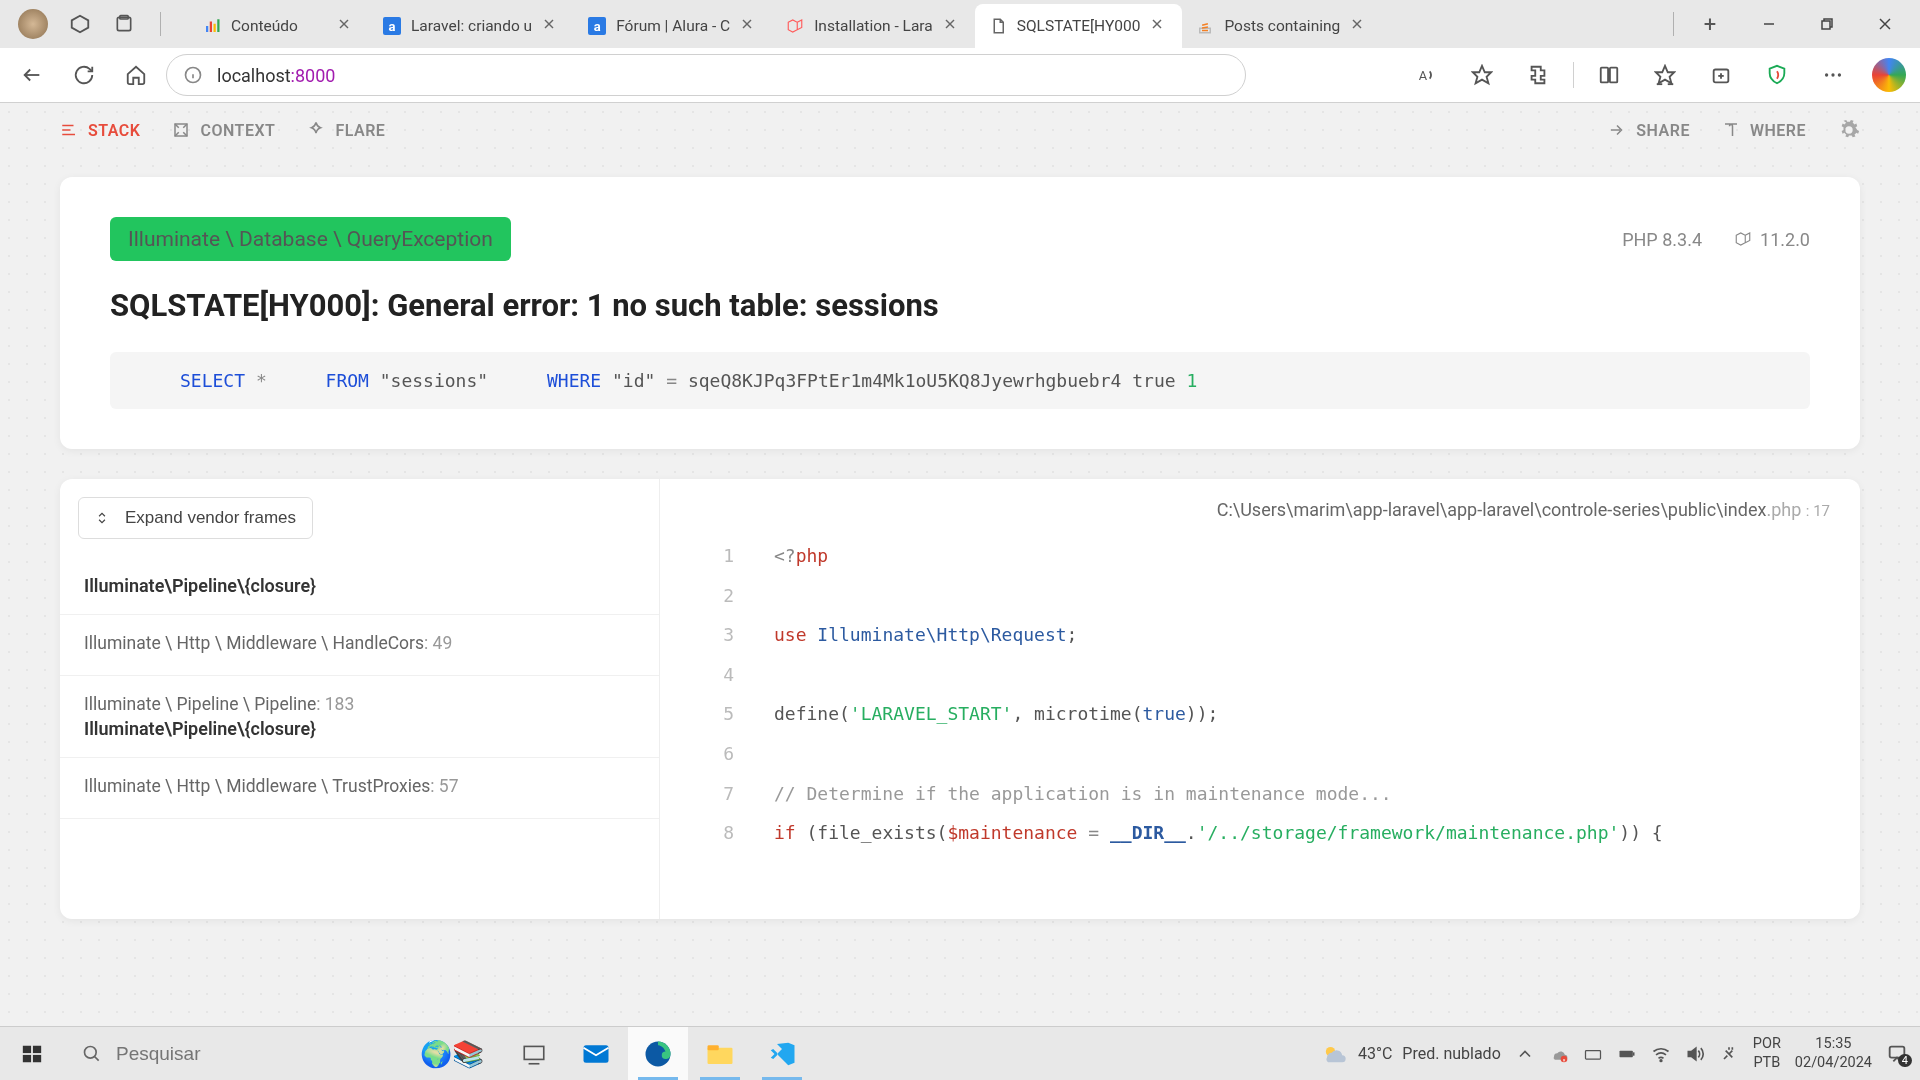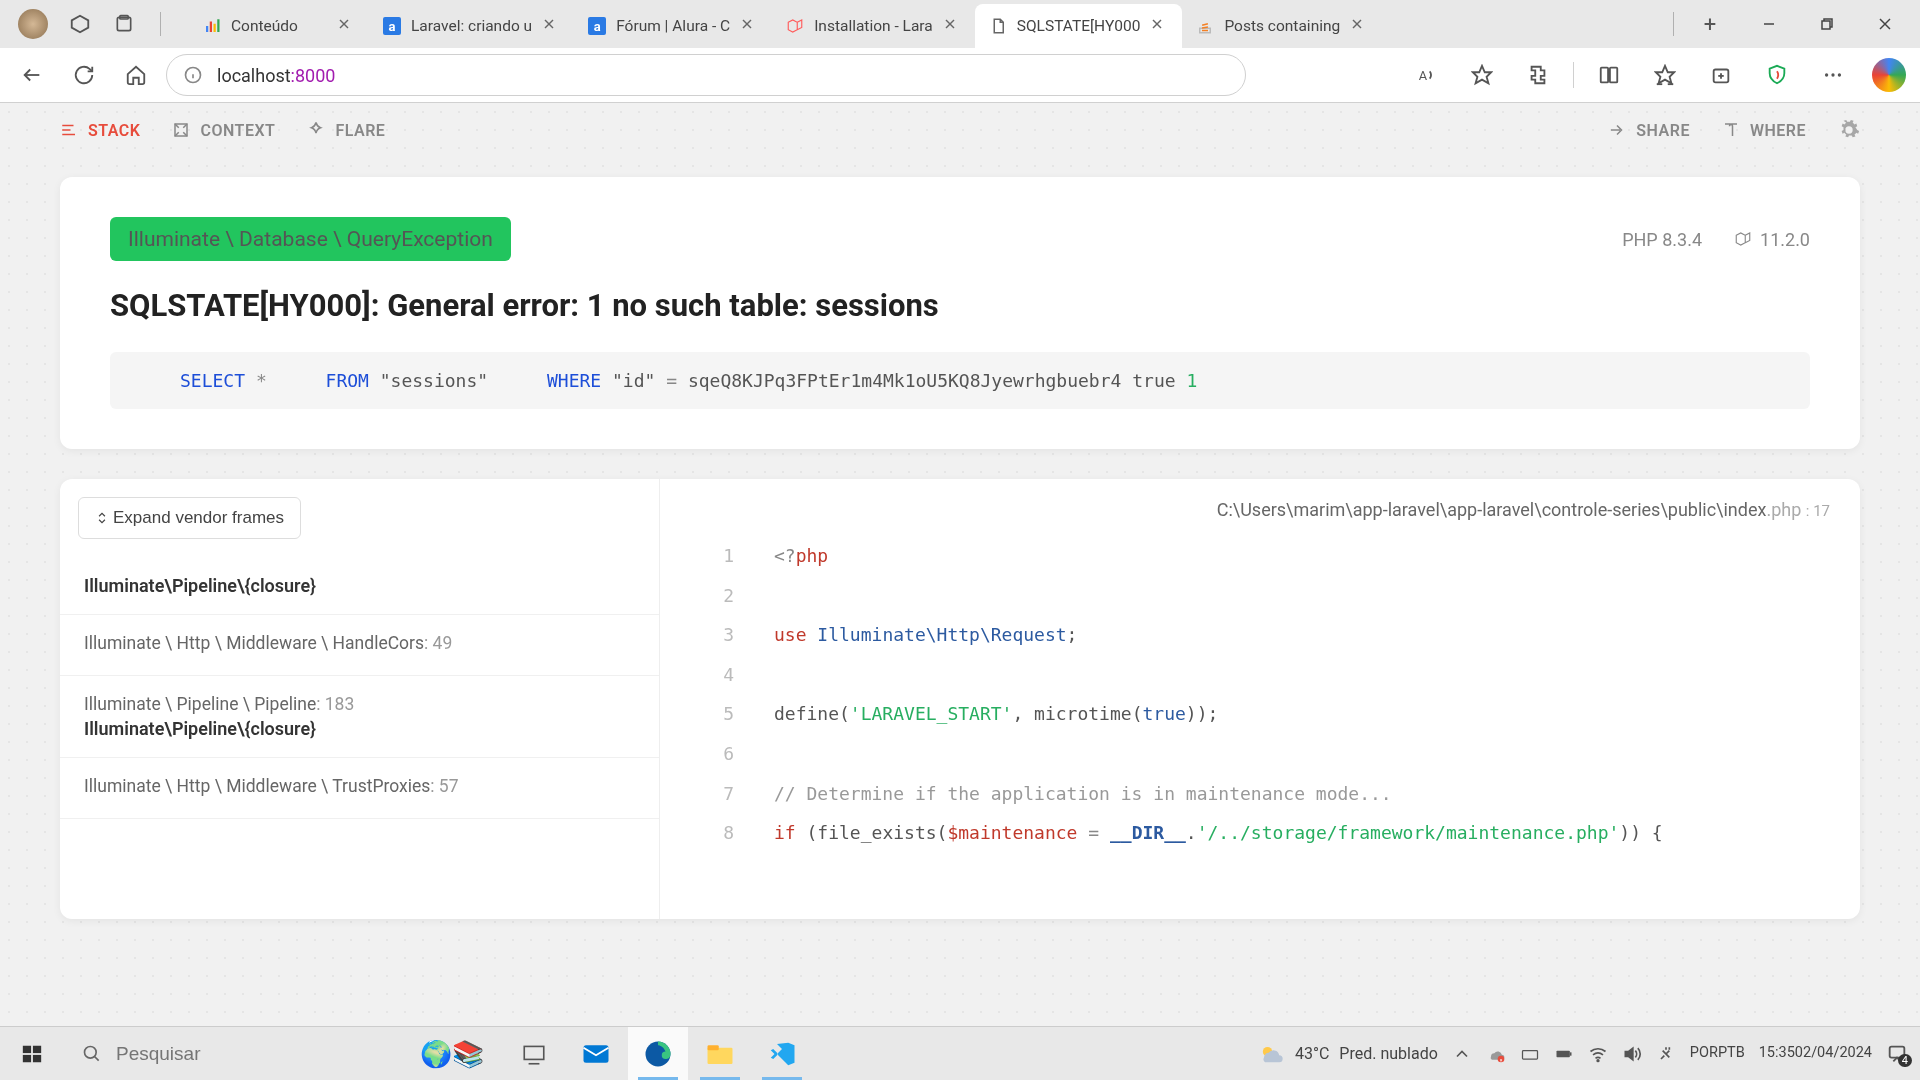--- a/index.html
+++ b/index.html
@@ -50,21 +50,21 @@
 .version-info span { display: flex; align-items: center; gap: 8px; }
 .error-title { font-size: 31px; font-weight: 700; color: #222; margin-bottom: 28px; }
 .sql-block { background: #f5f5f5; border-radius: 6px; padding: 18px 22px; font-family: "Consolas", "Monaco", monospace; font-size: 18px; color: #555; }
 .sql-kw { color: #1d4ed8; margin-left: 48px; }
 .sql-str { color: #555; }
 .sql-op { color: #888; }
 .sql-num { color: #27ae60; }
 
 .stack-panel { display: flex; margin: 30px 60px 0; background: #fff; border-radius: 12px; box-shadow: 0 2px 8px rgba(0,0,0,0.06); height: 440px; overflow: hidden; }
 .frames-col { width: 600px; border-right: 1px solid #eee; overflow: hidden; }
-.expand-frames { margin: 18px; padding: 10px 16px; border: 1px solid #ddd; border-radius: 6px; background: #fff; font-size: 17px; color: #444; display: inline-flex; align-items: center; gap: 4px; cursor: pointer; }
+.expand-frames { margin: 18px; padding: 10px 16px; border: 1px solid #ddd; border-radius: 6px; background: #fff; font-size: 17px; color: #444; display: inline-flex; align-items: center; gap: 16px; cursor: pointer; }
 .frame-item { padding: 18px 24px; border-bottom: 1px solid #f0f0f0; cursor: pointer; }
 .frame-path { font-size: 17.5px; color: #666; margin-bottom: 4px; }
 .frame-line { color: #999; }
 .frame-method { font-size: 18px; font-weight: 600; color: #333; }
 .code-col { flex: 1; padding: 20px 30px; overflow: hidden; }
 .file-path-row { text-align: right; font-size: 18px; color: #666; margin-bottom: 16px; }
 .file-ext { color: #aaa; }
 .file-linenum { color: #aaa; font-size: 15px; }
 .code-lines { font-family: "Consolas", "Monaco", monospace; font-size: 18px; }
 .code-line { display: flex; align-items: baseline; line-height: 2.2; }
@@ -87,21 +87,21 @@
 .task-icons { display: flex; align-items: center; gap: 2px; height: 100%; }
 .task-item { width: 60px; height: 100%; display: flex; align-items: center; justify-content: center; cursor: pointer; position: relative; }
 .task-item.running::after { content: ''; position: absolute; bottom: 0; left: 10px; right: 10px; height: 3px; background: #76b9ed; }
 .task-item.active { background: #fafafa; }
 .tray { margin-left: auto; display: flex; align-items: center; gap: 14px; padding: 0 12px; height: 100%; }
 .weather { display: flex; align-items: center; gap: 10px; font-size: 16px; color: #444; }
 .weather-icon { width: 28px; height: 28px; }
 .tray-icons { display: flex; align-items: center; gap: 14px; color: #555; }
 .tray-icon { width: 20px; height: 20px; }
 .lang-time { display: flex; align-items: center; gap: 14px; font-size: 14.5px; color: #444; }
-.lang-col, .time-col { display: flex; flex-direction: row; align-items: center; line-height: 1.3; }
+.lang-col, .time-col { display: flex; flex-direction: column; align-items: center; line-height: 1.3; }
 .notif-badge { position: relative; }
 .notif-count { position: absolute; bottom: -2px; right: -4px; background: #333; color: #fff; font-size: 11px; border-radius: 8px; padding: 0 4px; }
 
 svg { display: block; }
 </style>
 </head>
 <body>
 
 <div class="browser-chrome">
   <div class="title-bar">

